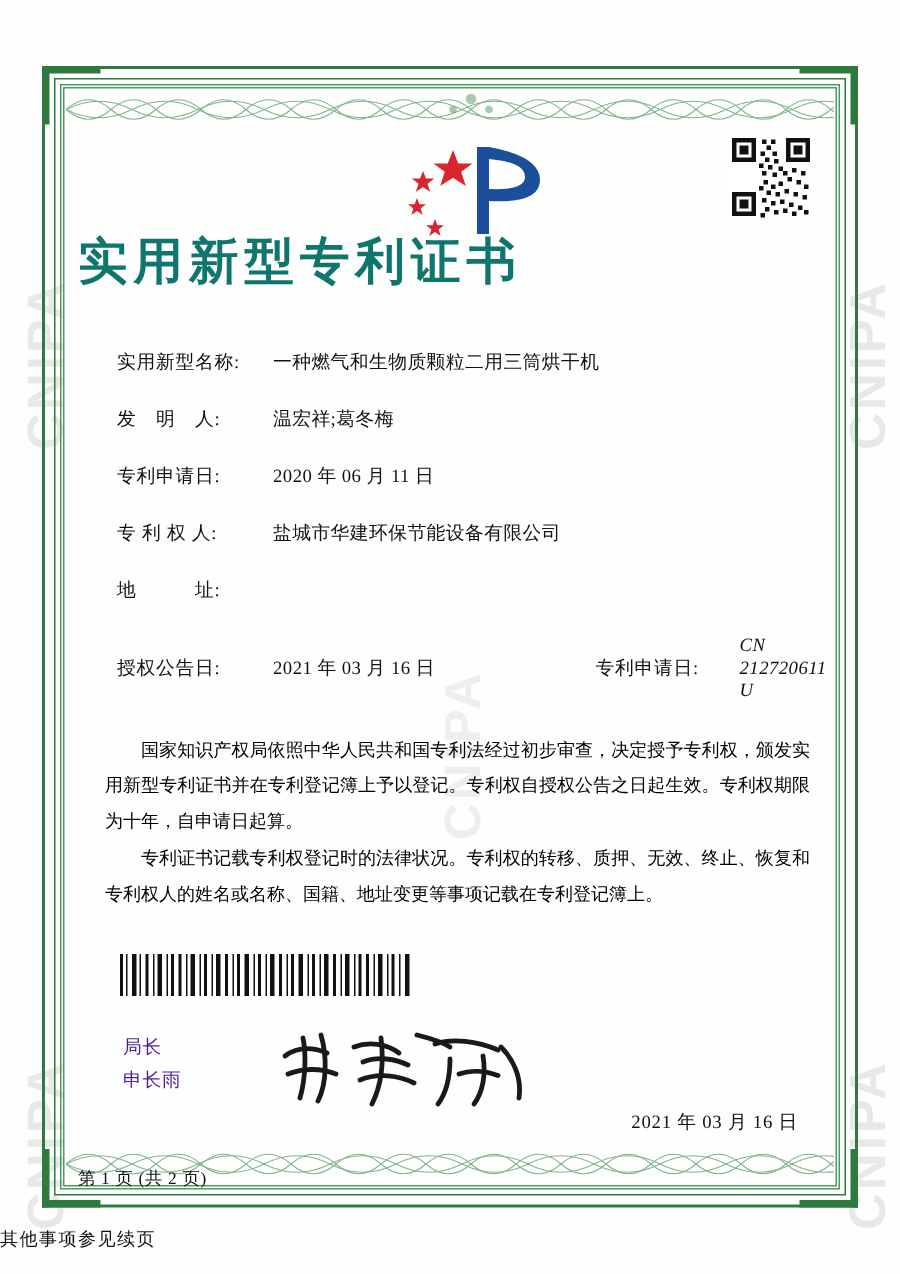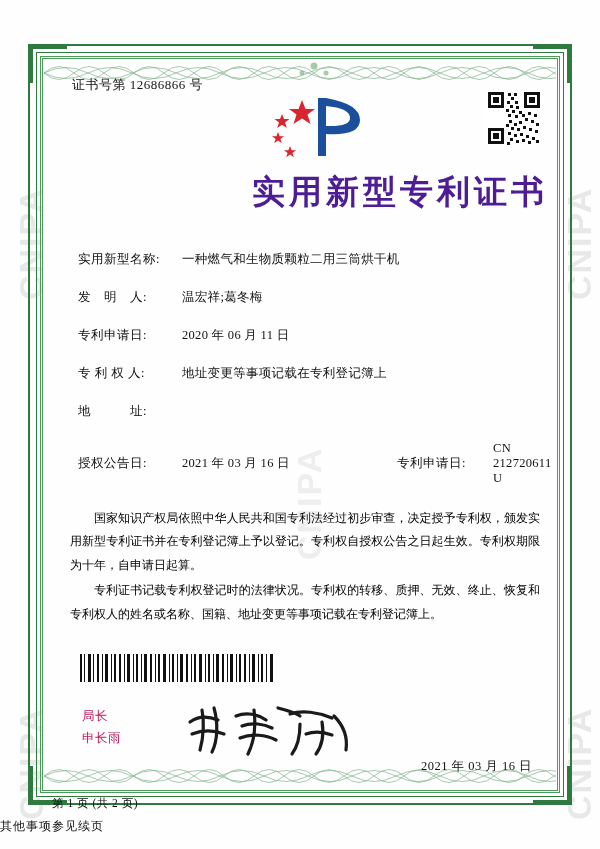--- a/index.html
+++ b/index.html
@@ -121,25 +121,25 @@
   .qr {
     position: absolute;
     right: 6px;
     top: 14px;
     width: 56px;
     height: 56px;
   }
 
   .title {
     margin-top: 76px;
-    text-align: right;
+    text-align: left;
     font-size: 33px;
     font-weight: bold;
     letter-spacing: 4px;
-    color: #4c1d95;
+    color: #0f766e;
     font-family: "DejaVu Serif", serif;
   }
 
   .fields {
     margin-top: 36px;
     padding-left: 26px;
     font-size: 12.5px;
     color: #111;
   }
   .field-row {
@@ -162,20 +162,21 @@
   }
   .field-label2 {
     width: 96px;
     flex: 0 0 96px;
     letter-spacing: 0.5px;
     white-space: nowrap;
   }
   .field-value2 {
     flex: 1;
     letter-spacing: 0.3px;
+    font-style: italic;
   }
 
   .paragraphs {
     margin-top: 14px;
     font-size: 12px;
     line-height: 1.95;
     color: #000000;
     text-align: justify;
     padding: 0 8px 0 18px;
   }
@@ -193,21 +194,21 @@
 
   .signature-block {
     margin-top: 24px;
     position: relative;
     height: 84px;
     padding-left: 30px;
   }
   .sig-labels {
     font-size: 12.5px;
     line-height: 1.75;
-    color: #be185d;
+    color: #4c1d95;
     letter-spacing: 0.5px;
   }
   .sig-hand {
     position: absolute;
     left: 130px;
     top: -4px;
     width: 190px;
     height: 60px;
   }
   .sig-date {
@@ -282,21 +283,20 @@
           <path d="M0 13 Q 15 26 30 13 T 60 13 T 90 13 T 120 13 T 150 13 T 180 13 T 210 13 T 240 13 T 270 13 T 300 13 T 330 13 T 360 13 T 390 13 T 420 13 T 450 13 T 480 13 T 510 13 T 540 13"></path>
           <path d="M0 13 Q 22 2 44 13 T 88 13 T 132 13 T 176 13 T 220 13 T 264 13 T 308 13 T 352 13 T 396 13 T 440 13 T 484 13 T 528 13"></path>
           <path d="M0 13 Q 22 24 44 13 T 88 13 T 132 13 T 176 13 T 220 13 T 264 13 T 308 13 T 352 13 T 396 13 T 440 13 T 484 13 T 528 13"></path>
         </g>
       </svg>
     </div>
   </div>
 
   <div class="content">
 
-    <div class="cert-no">证书号第 12686866 号</div>
 
     <div class="logo">
       <svg width="96" height="66" viewBox="0 0 96 66">
         <g fill="#d9262e">
           <polygon points="34,6 37.5,15 47,15 39.5,20.5 42.5,30 34,24.5 25.5,30 28.5,20.5 21,15 30.5,15"></polygon>
           <polygon points="14,20 16,25 21.5,25 17,28.5 18.8,34 14,30.7 9.2,34 11,28.5 6.5,25 12,25"></polygon>
           <polygon points="10,38 11.6,42.2 16,42.2 12.4,45 13.8,49.3 10,46.6 6.2,49.3 7.6,45 4,42.2 8.4,42.2"></polygon>
           <polygon points="22,52 23.6,56.2 28,56.2 24.4,59 25.8,63.3 22,60.6 18.2,63.3 19.6,59 16,56.2 20.4,56.2"></polygon>
         </g>
         <g fill="#1b4f9c">
@@ -371,21 +371,21 @@
       <div class="field-row">
         <div class="field-label">发　明　人:</div>
         <div class="field-value">温宏祥;葛冬梅</div>
       </div>
       <div class="field-row">
         <div class="field-label">专利申请日:</div>
         <div class="field-value">2020 年 06 月 11 日</div>
       </div>
       <div class="field-row">
         <div class="field-label">专 利 权 人:</div>
-        <div class="field-value">地址变更等事项记载在专利登记簿上</div>
+        <div class="field-value">盐城市华建环保节能设备有限公司</div>
       </div>
       <div class="field-row">
         <div class="field-label">地　　　址:</div>
       </div>
       <div class="field-row two">
         <div class="field-label">授权公告日:</div>
         <div class="field-value">2021 年 03 月 16 日</div>
         <div class="field-label2">专利申请日:</div>
         <div class="field-value2">CN 212720611 U</div>
       </div>

